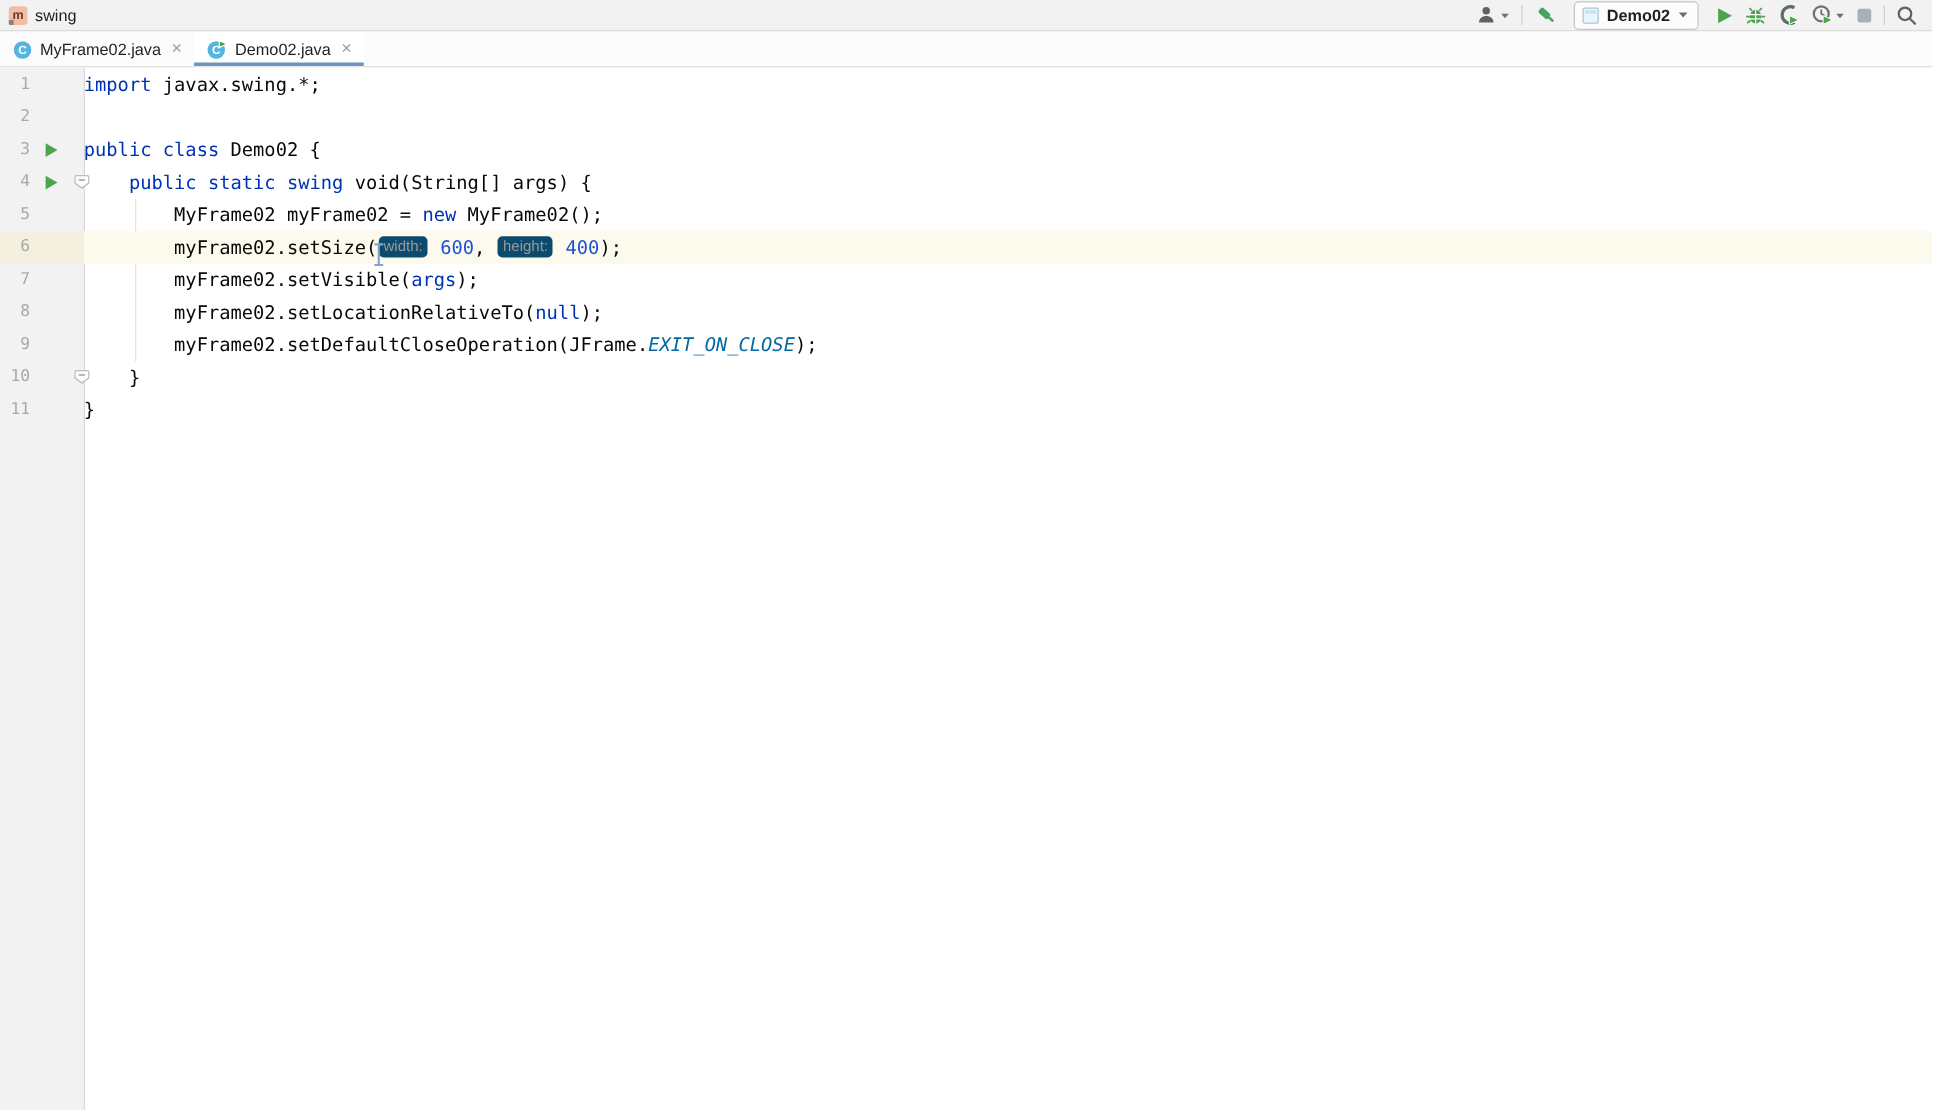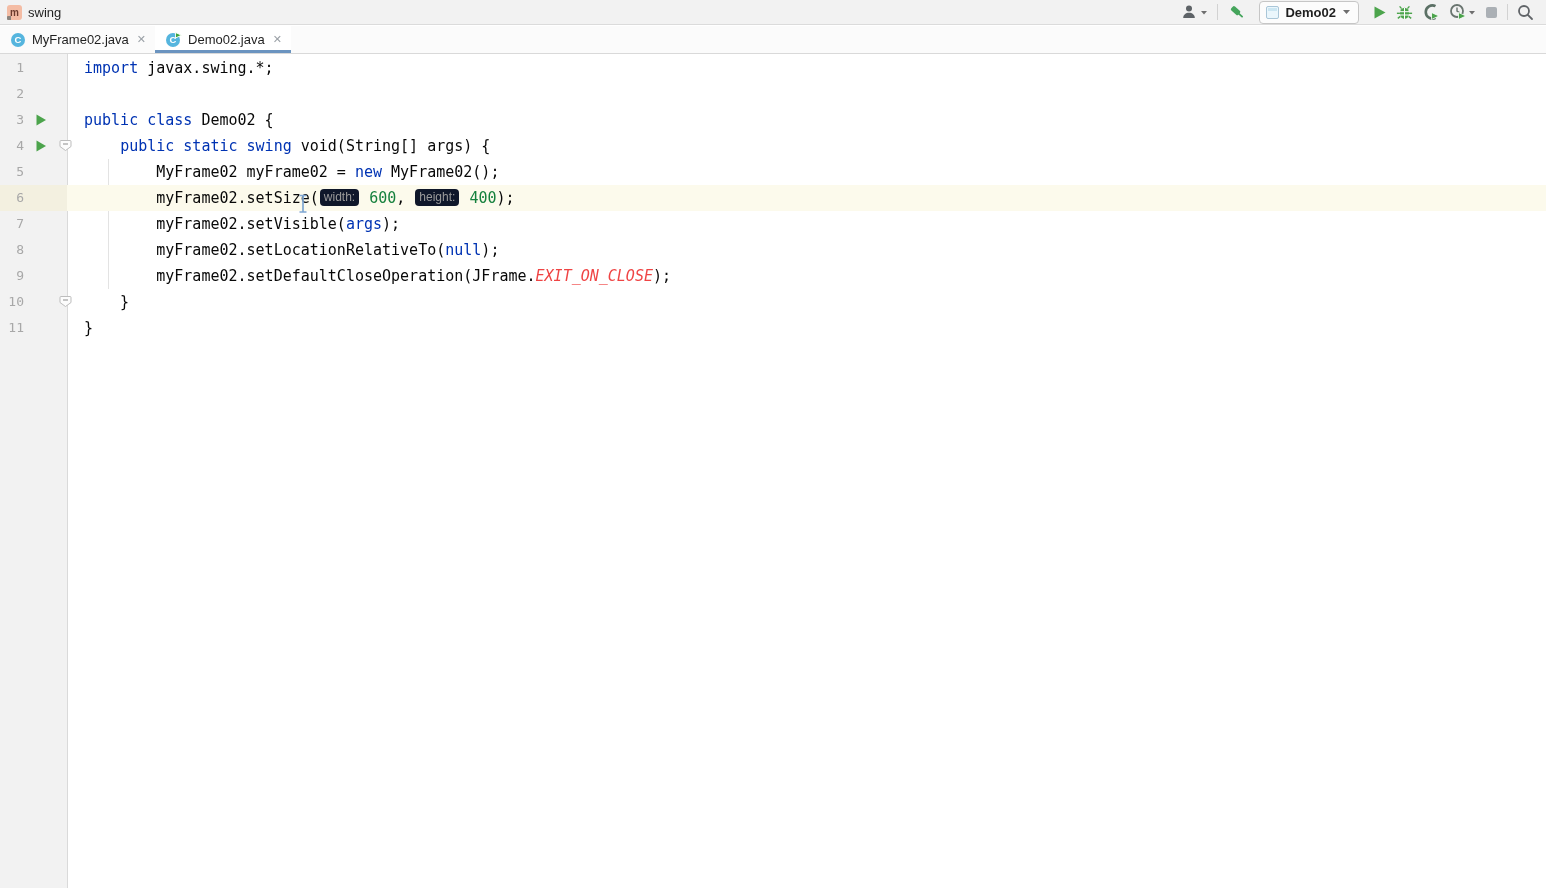--- a/index.html
+++ b/index.html
@@ -39,30 +39,30 @@
   .gutter-bg{position:absolute;left:0;top:0;bottom:0;width:67px;background:#F2F2F2;
              border-right:1px solid #DADADA;}
   .indent-guide{position:absolute;left:108px;top:105px;width:1px;height:130px;background:#E3E3E3;}
   .lines{position:absolute;left:0;top:1px;right:0;}
   .row{display:flex;height:26px;position:relative;}
   .row.current{background:#FCFAEC;}
   .row .g{width:67px;flex:none;position:relative;}
   .row.current .g{background:#F3F0E0;}
   .row .ln{position:absolute;left:0;top:0;width:24px;text-align:right;line-height:26px;
            font-family:"DejaVu Sans Mono",monospace;font-size:13px;color:#A8A8A8;}
-  .row .c{flex:1;padding-left:17px;white-space:pre;font-family:"DejaVu Sans Mono",monospace;
+  .row .c{flex:1;padding-left:0;white-space:pre;font-family:"DejaVu Sans Mono",monospace;
           font-size:15px;line-height:26px;color:#080808;}
   .g-run{position:absolute;left:35px;top:7px;}
   .g-fold{position:absolute;left:59px;top:6px;z-index:2;}
   .tok-kw{color:#0033B3;}
-  .tok-num{color:#15803d;}
-  .tok-sf{color:#ef4444;font-style:italic;}
+  .tok-num{color:#1d4ed8;}
+  .tok-sf{color:#0369a1;font-style:italic;}
   .tok-pl{color:#080808;}
   .tok-hint{display:inline-block;font-family:"Liberation Sans",sans-serif;font-size:12px;
-            line-height:15px;color:#9A9A9A;background:#0f172a;border-radius:4px;
+            line-height:15px;color:#9A9A9A;background:#0c4a6e;border-radius:4px;
             padding:1px 4px;margin:0 1px;vertical-align:2px;}
   .mouse-cursor{position:absolute;left:297px;top:140px;z-index:5;pointer-events:none;}
 </style>
 </head>
 <body>
 
 <div class="app">
 
   <div class="topbar">
     <div class="crumbs">

